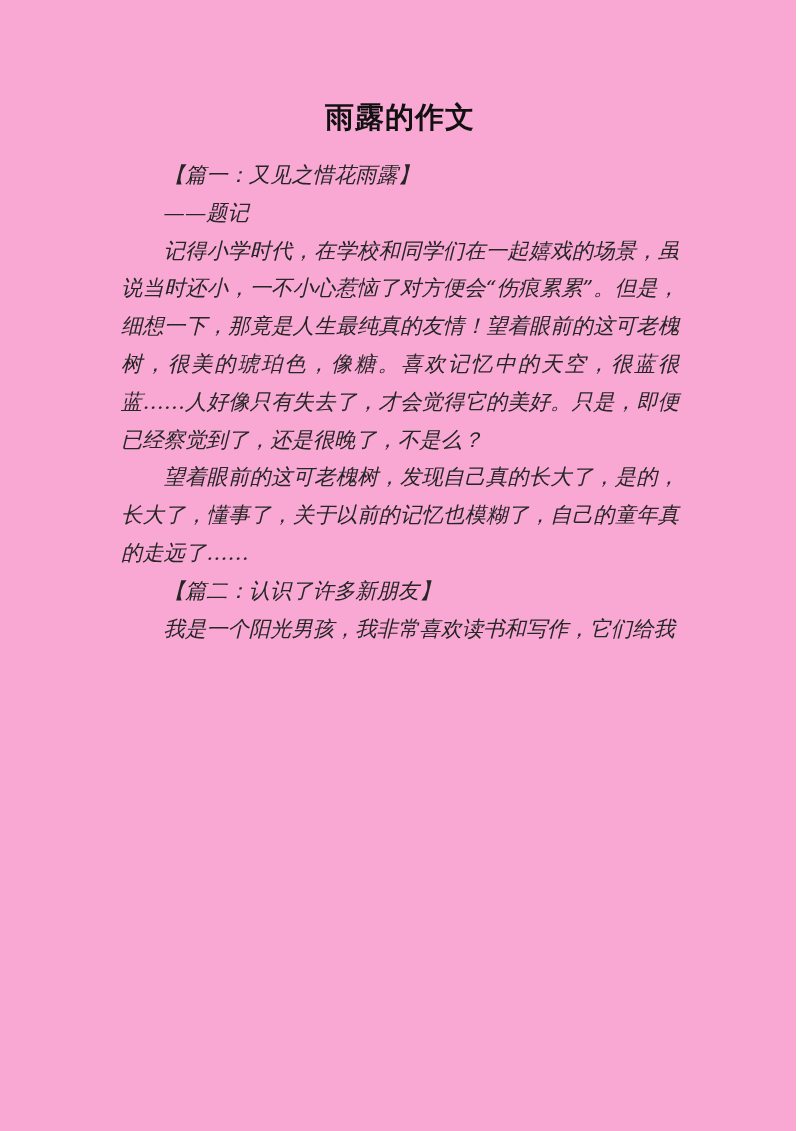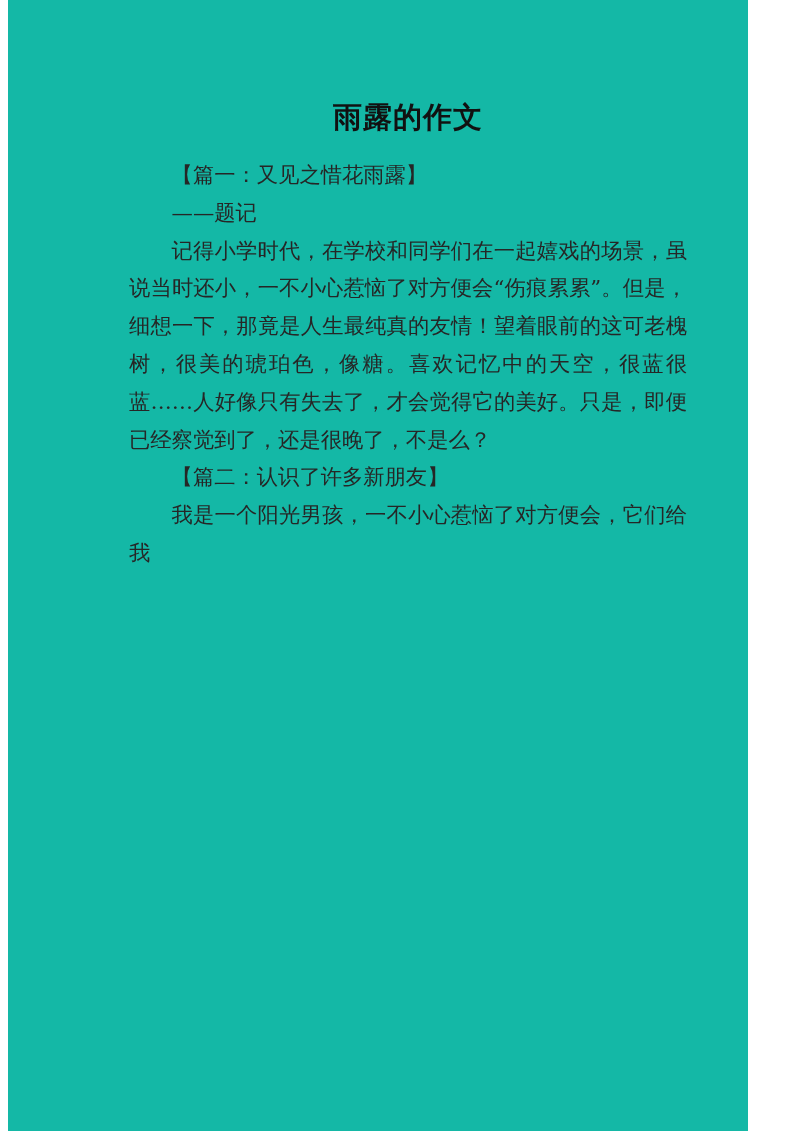--- a/index.html
+++ b/index.html
@@ -1,38 +1,39 @@
 <!DOCTYPE html>
 <html><head>
 <meta charset="utf-8">
 <style>
   html, body { margin: 0; padding: 0; background: #ffffff; }
   body { width: 800px; height: 1131px; position: relative; overflow: hidden; }
   .page {
-    position: absolute; left: 8px; top: 0; width: 740px; height: 1131px; background: #14b8a6;
+    position: absolute; left: 0; top: 0; width: 796px; height: 1131px; background: #f9a8d4;
   }
   .title {
     position: absolute; left: 0; width: 800px; top: 98px;
     text-align: center; font-family: "DejaVu Sans", sans-serif;
     font-weight: bold; font-size: 29px; color: #111111; letter-spacing: 1px;
     margin: 0;
   }
   .body {
     position: absolute; left: 121px; top: 156px; width: 558px;
     font-family: "DejaVu Serif", serif; font-size: 21.3px; color: #262626;
     line-height: 37.8px; text-align: justify;
   }
-  .body p { margin: 0; text-indent: 2em; }
+  .body p { margin: 0; text-indent: 2em; font-style: italic; }
   .body p.heading { text-indent: 2em; }
 </style>
 </head>
 <body>
 
 <div class="page">
   <h1 class="title">雨露的作文</h1>
   <div class="body">
     <p class="heading">【篇一：又见之惜花雨露】</p>
     <p>——题记</p>
     <p>记得小学时代，在学校和同学们在一起嬉戏的场景，虽说当时还小，一不小心惹恼了对方便会“伤痕累累”。但是，细想一下，那竟是人生最纯真的友情！望着眼前的这可老槐树，很美的琥珀色，像糖。喜欢记忆中的天空，很蓝很蓝……人好像只有失去了，才会觉得它的美好。只是，即便已经察觉到了，还是很晚了，不是么？</p>
+    <p>望着眼前的这可老槐树，发现自己真的长大了，是的，长大了，懂事了，关于以前的记忆也模糊了，自己的童年真的走远了……</p>
     <p class="heading">【篇二：认识了许多新朋友】</p>
-    <p>我是一个阳光男孩，一不小心惹恼了对方便会，它们给我</p>
+    <p>我是一个阳光男孩，我非常喜欢读书和写作，它们给我</p>
   </div>
 </div>
 
 </body></html>

